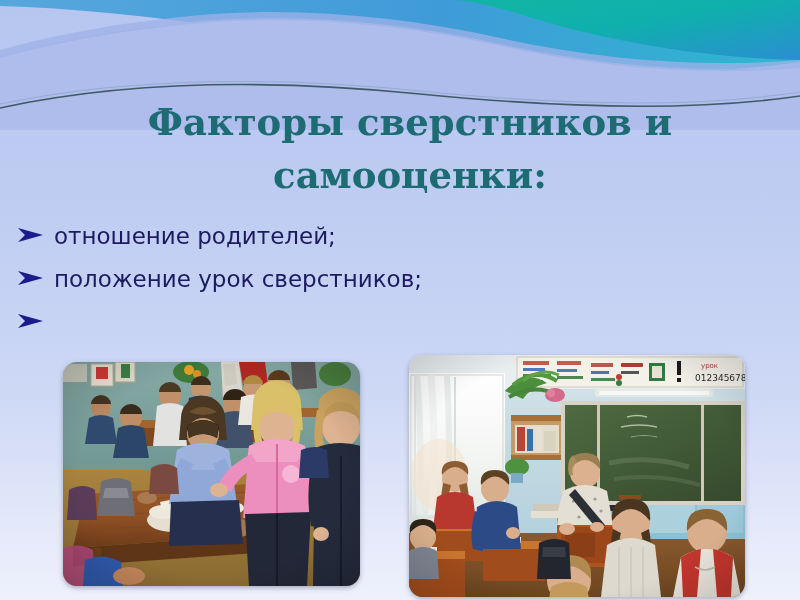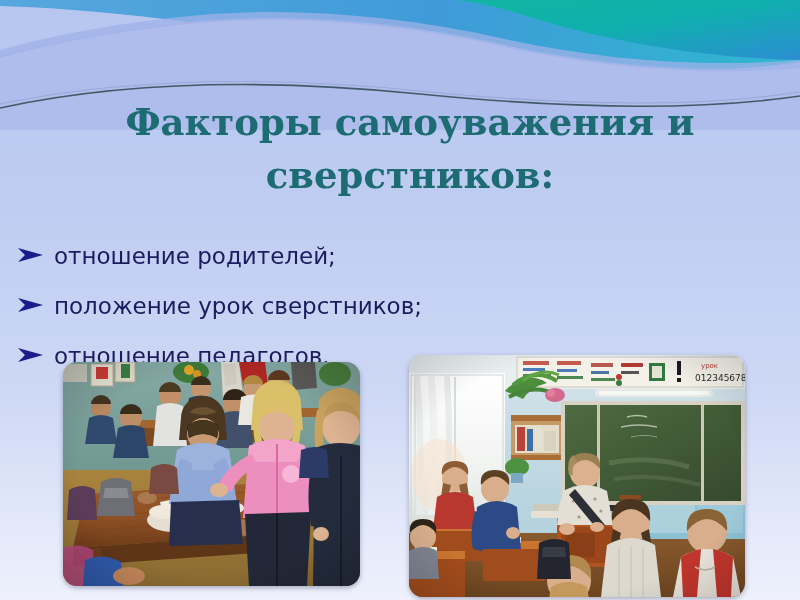--- a/index.html
+++ b/index.html
@@ -51,21 +51,20 @@
     position: absolute;
     top: 222px;
     left: 16px;
     width: 760px;
   }
   .bullet-row {
     display: flex;
     align-items: flex-start;
     margin-bottom: 13px;
     height: 30px;
-    margin-top: 20px;
   }
   .bullet-marker {
     flex: 0 0 auto;
     width: 38px;
     display: flex;
     align-items: center;
     justify-content: flex-start;
     padding-top: 3px;
   }
   .bullet-label {
@@ -122,21 +121,21 @@
 
     <path d="M0,130 L800,130 L800,66 C700,74 600,66 500,44 C400,22 290,12 190,22 C110,30 50,42 0,56 Z" fill="#aebdec"></path>
 
     <path d="M800,60 C700,68 600,60 500,38 C400,16 290,6 190,16 C110,24 50,36 0,50 L0,58 C50,44 110,32 190,24 C290,14 400,24 500,46 C600,68 700,76 800,68 Z" fill="#9fb2e8" opacity="0.75"></path>
 
     <path d="M0,108 C120,82 260,78 420,94 C560,108 690,112 800,96" fill="none" stroke="#2d4a4f" stroke-width="1.6" opacity="0.85"></path>
     <path d="M0,104 C120,79 260,75 420,91 C560,105 690,109 800,92" fill="none" stroke="#8fa0cf" stroke-width="1.1" opacity="0.7"></path>
   </svg>
 
   <div id="title-block">
-    <h1 id="title-text">Факторы самоуважения и сверстников:</h1>
+    <h1 id="title-text">Факторы сверстников и самооценки:</h1>
   </div>
 
   <div id="bullet-list">
 
     <div class="bullet-row">
       <span class="bullet-marker">
         <svg width="30" height="20" viewBox="0 0 30 20">
           <path d="M2,3 L27,10 L2,17 L9,10 Z" fill="#1b1b8c"></path>
         </svg>
       </span>
@@ -151,21 +150,20 @@
       </span>
       <span class="bullet-label">положение урок сверстников;</span>
     </div>
 
     <div class="bullet-row">
       <span class="bullet-marker">
         <svg width="30" height="20" viewBox="0 0 30 20">
           <path d="M2,3 L27,10 L2,17 L9,10 Z" fill="#1b1b8c"></path>
         </svg>
       </span>
-      <span class="bullet-label">отношение педагогов.</span>
     </div>
 
   </div>
 
   <div class="photo" id="photo-left">
     <svg viewBox="0 0 297 224" preserveAspectRatio="none">
       <defs>
         <linearGradient id="wallL" x1="0" y1="0" x2="0" y2="1">
           <stop offset="0%" stop-color="#86a9a4"></stop>
           <stop offset="100%" stop-color="#6f9690"></stop>

